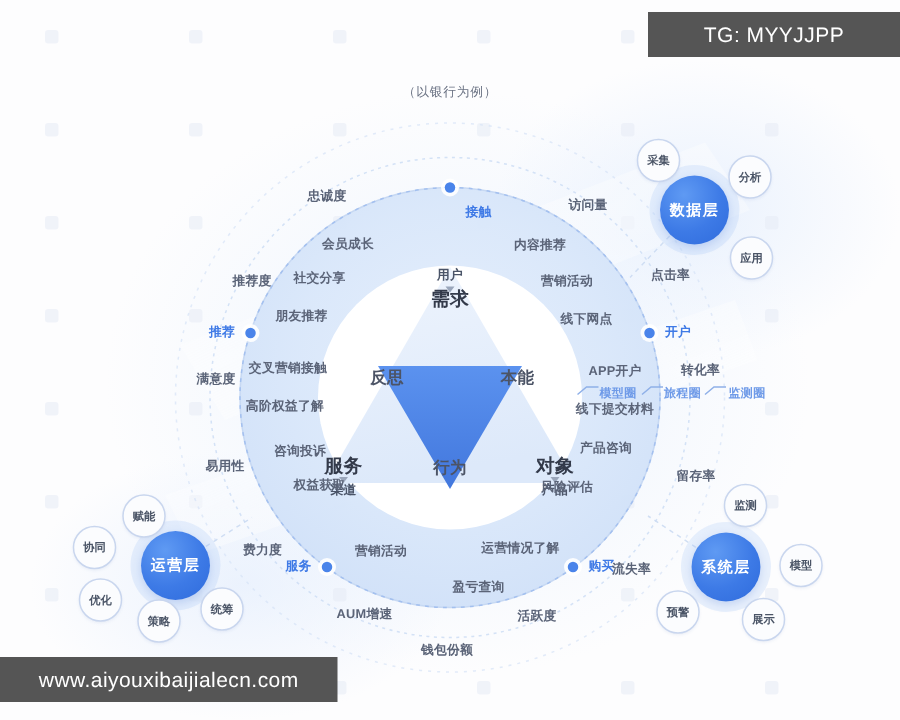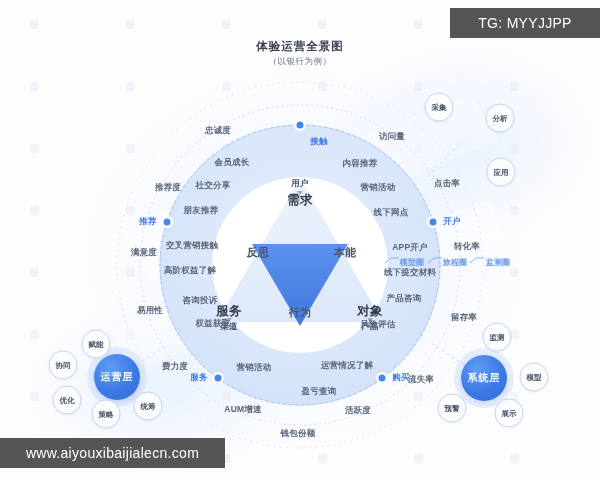--- a/index.html
+++ b/index.html
@@ -58,21 +58,21 @@
        transform:translate(-50%,-50%);box-shadow:0 0 0 2.5px rgba(255,255,255,.9);}
 
   
   .chev{position:absolute;transform:translate(-50%,-50%);
         width:0;height:0;border-left:3.5px solid transparent;border-right:3.5px solid transparent;
         border-top:4px solid #9aa6bb;}
 
   
   .banner{position:absolute;background:#555555;color:#fff;display:flex;align-items:center;
     justify-content:center;font-size:14px;letter-spacing:.3px;}
-  #tg-banner{right:0;top:8px;width:150px;height:30px;}
+  #tg-banner{right:0;top:8px;width:168px;height:30px;}
   #site-banner{left:0;bottom:12px;width:225px;height:30px;}
 </style>
 </head>
 <body>
 
 <div id="stage">
 
   <div class="wash" id="wash1"></div>
   <div class="wash" id="wash2"></div>
   <div class="wash" id="wash3"></div>
@@ -175,21 +175,20 @@
       <line x1="484" y1="378" x2="432" y2="344"></line>
     </g>
 
     <g stroke="#8fb0e8" stroke-width="1" fill="none">
       <path d="M385,263 l6,-5 h8"></path>
       <path d="M428,263 l6,-5 h8"></path>
       <path d="M470,263 l6,-5 h8"></path>
     </g>
   </svg>
 
-  <div id="title">体验运营全景图</div>
   <div id="subtitle">（以银行为例）</div>
 
   <div class="lbl big" style="left:300px;top:200px;">需求</div>
   <div class="lbl big" style="left:229px;top:311px;">服务</div>
   <div class="lbl big" style="left:370px;top:311px;">对象</div>
 
   <div class="lbl inner" style="left:258px;top:252px;">反思</div>
   <div class="lbl inner" style="left:345px;top:252px;">本能</div>
   <div class="lbl inner" style="left:300px;top:312px;">行为</div>
 
@@ -244,20 +243,23 @@
   <div class="lbl" style="left:243px;top:410px;">AUM增速</div>
   <div class="lbl" style="left:298px;top:434px;">钱包份额</div>
   <div class="lbl" style="left:358px;top:411px;">活跃度</div>
   <div class="lbl" style="left:421px;top:380px;">流失率</div>
   <div class="lbl" style="left:464px;top:318px;">留存率</div>
   <div class="lbl" style="left:467px;top:247px;">转化率</div>
   <div class="lbl" style="left:447px;top:184px;">点击率</div>
   <div class="lbl" style="left:392px;top:137px;">访问量</div>
   <div class="lbl" style="left:319px;top:392px;">盈亏查询</div>
 
+  <div class="hub" style="left:463px;top:140px;width:46px;height:46px;">
+    <span>数据层</span>
+  </div>
   <div class="sat" style="left:439px;top:107px;">
     <span>采集</span>
   </div>
   <div class="sat" style="left:500px;top:118px;">
     <span>分析</span>
   </div>
   <div class="sat" style="left:501px;top:172px;">
     <span>应用</span>
   </div>
 

